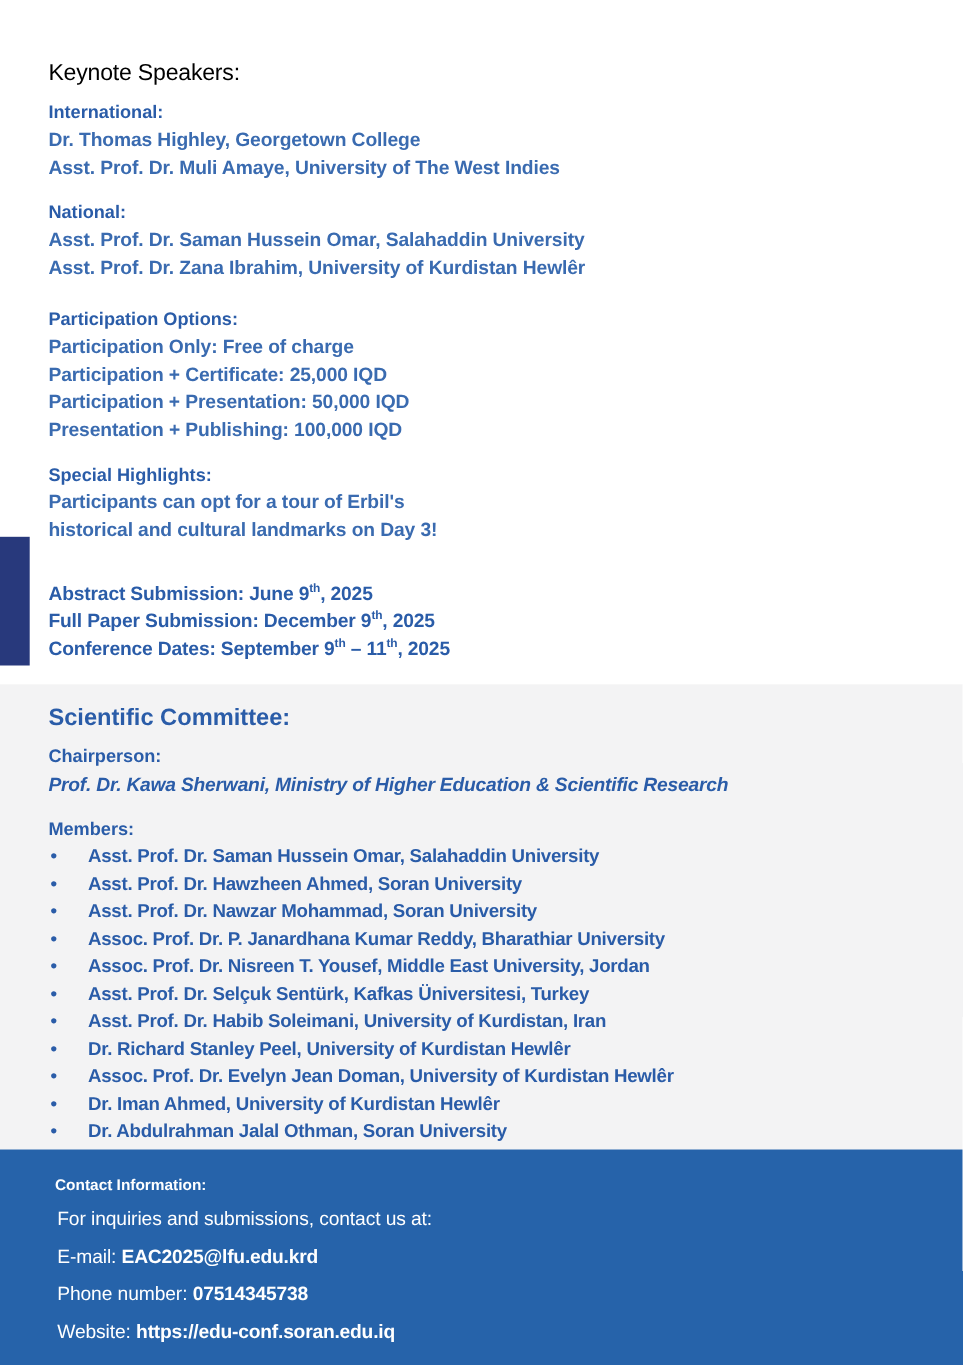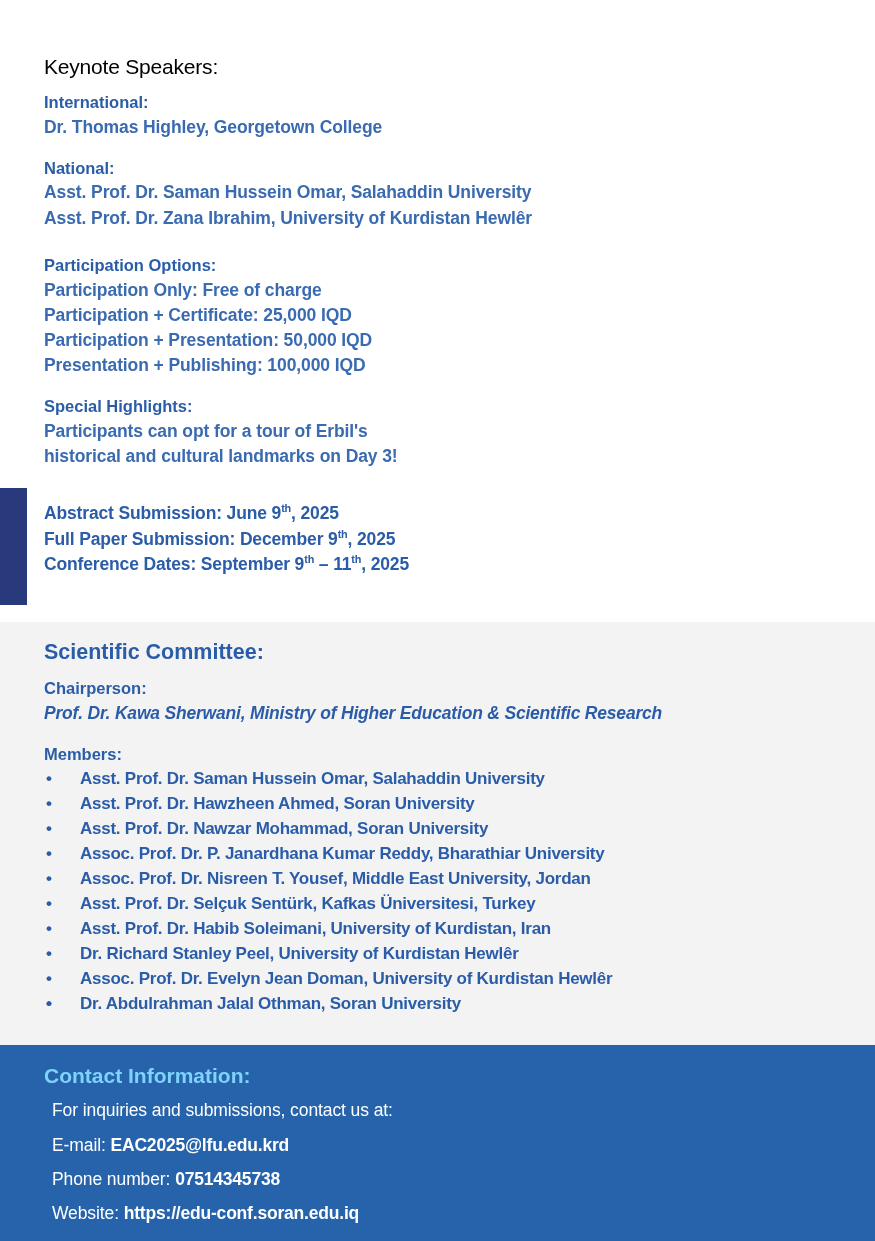--- a/index.html
+++ b/index.html
@@ -143,24 +143,24 @@
 
   
   .sec-blue {
     background: #2663aa;
     height: 196px;
     box-sizing: border-box;
     padding-top: 18px;
   }
 
   h2.head-blue {
-    color: #7dd3fc;
-    font-size: 21px;
-    font-weight: bold;
-    margin: 0;
+    color: #ffffff;
+    font-size: 14px;
+    font-weight: bold;
+    margin: 6px;
     line-height: 1.25;
   }
 
   p.blue-line {
     color: #ffffff;
     font-size: 17.5px;
     font-weight: normal;
     margin: 8px;
     line-height: 1.5;
     letter-spacing: -0.1px;
@@ -180,20 +180,21 @@
 
     <div class="accent-bar"></div>
 
     <div class="content keynote-top">
 
       <h2 class="head">Keynote Speakers:</h2>
       <div class="gap-sm"></div>
 
       <h3 class="sub">International:</h3>
       <p class="line">Dr. Thomas Highley, Georgetown College</p>
+      <p class="line">Asst. Prof. Dr. Muli Amaye, University of The West Indies</p>
 
       <div class="gap-md"></div>
 
       <h3 class="sub">National:</h3>
       <p class="line">Asst. Prof. Dr. Saman Hussein Omar, Salahaddin University</p>
       <p class="line">Asst. Prof. Dr. Zana Ibrahim, University of Kurdistan Hewlêr</p>
 
       <div class="gap-lg"></div>
 
       <h3 class="sub">Participation Options:</h3>
@@ -243,21 +244,21 @@
       <ul class="members">
         <li><span class="bullet">•</span><span>Asst. Prof. Dr. Saman Hussein Omar, Salahaddin University</span></li>
         <li><span class="bullet">•</span><span>Asst. Prof. Dr. Hawzheen Ahmed, Soran University</span></li>
         <li><span class="bullet">•</span><span>Asst. Prof. Dr. Nawzar Mohammad, Soran University</span></li>
         <li><span class="bullet">•</span><span>Assoc. Prof. Dr. P. Janardhana Kumar Reddy, Bharathiar University</span></li>
         <li><span class="bullet">•</span><span>Assoc. Prof. Dr. Nisreen T. Yousef, Middle East University, Jordan</span></li>
         <li><span class="bullet">•</span><span>Asst. Prof. Dr. Selçuk Sentürk, Kafkas Üniversitesi, Turkey</span></li>
         <li><span class="bullet">•</span><span>Asst. Prof. Dr. Habib Soleimani, University of Kurdistan, Iran</span></li>
         <li><span class="bullet">•</span><span>Dr. Richard Stanley Peel, University of Kurdistan Hewlêr</span></li>
         <li><span class="bullet">•</span><span>Assoc. Prof. Dr. Evelyn Jean Doman, University of Kurdistan Hewlêr</span></li>
-        <li><span class="bullet">•</span></li>
+        <li><span class="bullet">•</span><span>Dr. Iman Ahmed, University of Kurdistan Hewlêr</span></li>
         <li><span class="bullet">•</span><span>Dr. Abdulrahman Jalal Othman, Soran University</span></li>
       </ul>
 
     </div>
   </div>
 
   <div class="sec-blue">
     <div class="content">
 
       <h2 class="head-blue">Contact Information:</h2>

